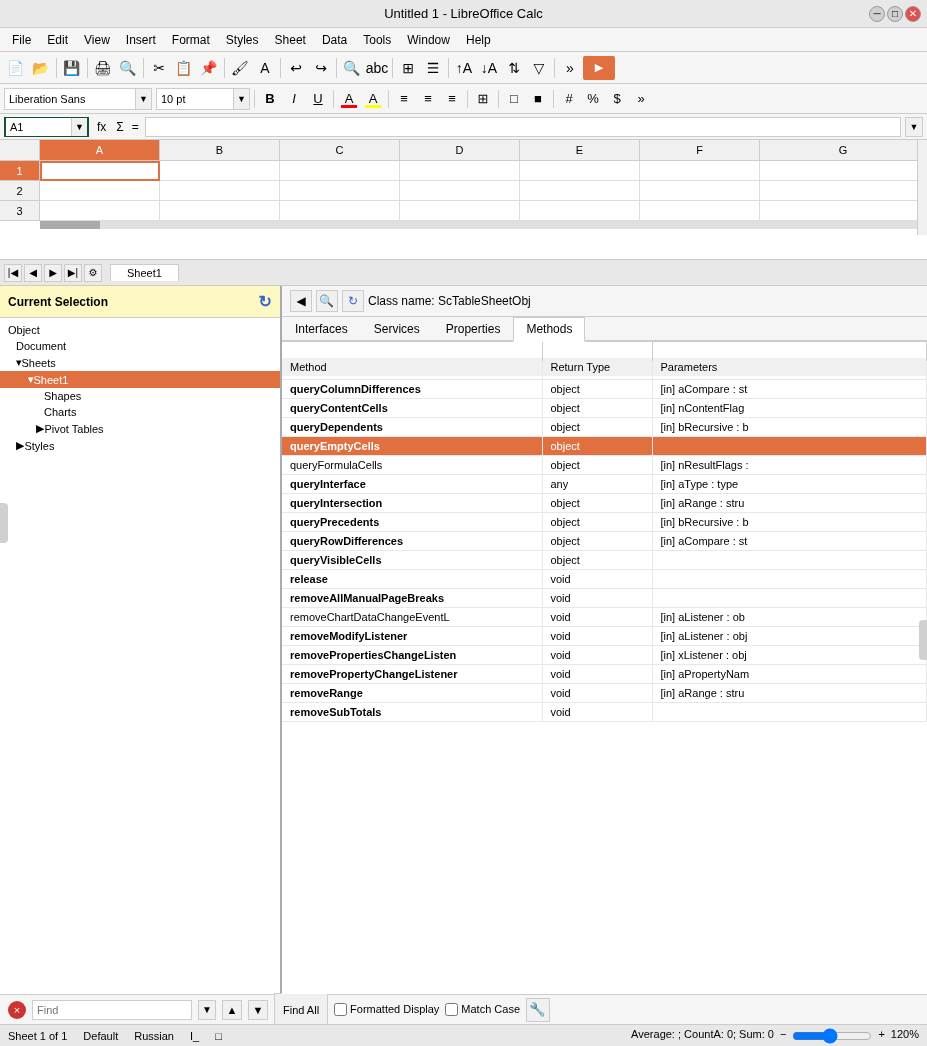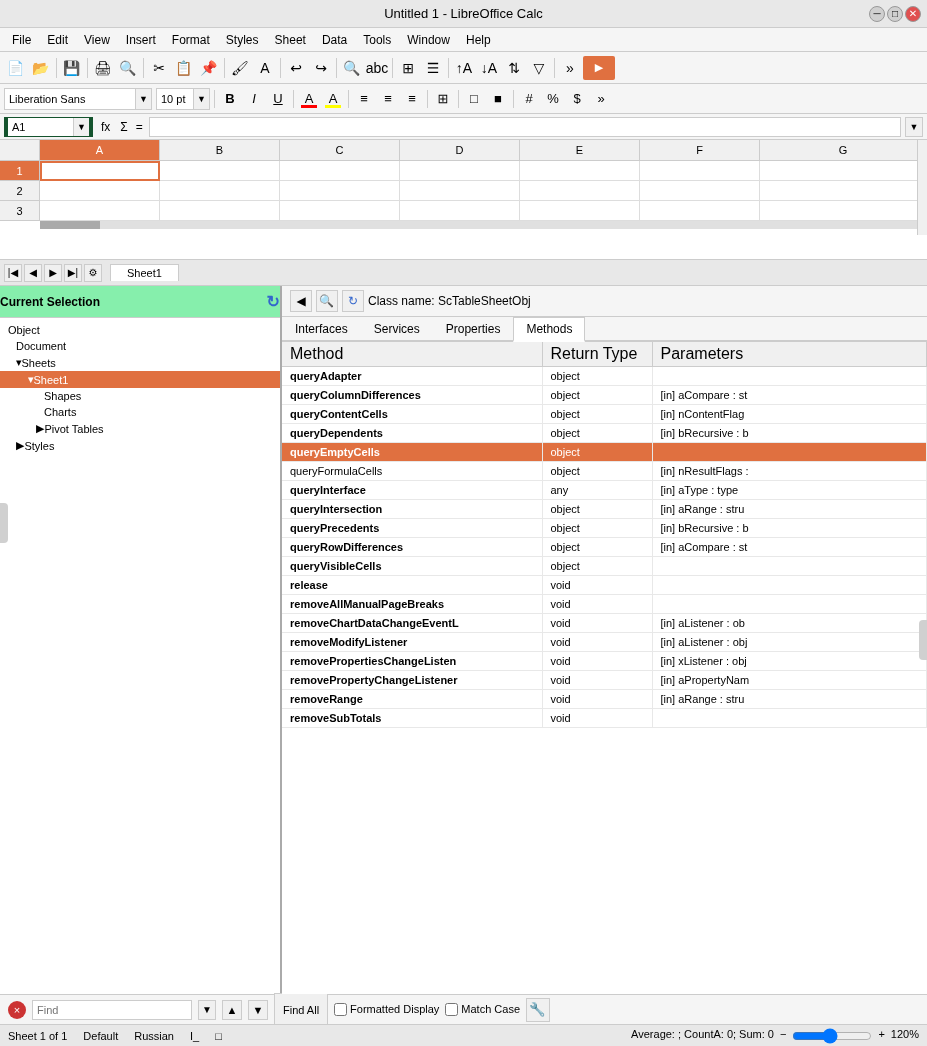--- a/index.html
+++ b/index.html
@@ -48,21 +48,21 @@
     .tab-nav { display: flex; gap: 2px; margin-right: 8px; }
     .tab-nav-btn { width: 18px; height: 18px; border: 1px solid #ccc; background: #f0f0f0; cursor: pointer; display: flex; align-items: center; justify-content: center; font-size: 10px; }
     .sheet-tab { padding: 2px 16px; border: 1px solid #ccc; background: white; cursor: pointer; font-size: 11px; border-bottom: none; }
     .sheet-tab:not(.active) { background: #e8e8e8; }
 
     
     .main-content { display: flex; flex: 1; overflow: hidden; }
 
     
     .left-panel { width: 282px; min-width: 282px; border-right: 2px solid #aaa; background: white; display: flex; flex-direction: column; overflow: hidden; }
-    .panel-header { background: #86efac; padding: 6px 0; font-size: 12px; font-weight: bold; display: flex; align-items: center; justify-content: space-between; border-bottom: 1px solid #ccc; }
+    .panel-header { background: #fef9c3; padding: 6px 8px; font-size: 12px; font-weight: bold; display: flex; align-items: center; justify-content: space-between; border-bottom: 1px solid #ccc; }
     .refresh-btn { color: #3366cc; cursor: pointer; font-size: 16px; }
 
     .tree-container { flex: 1; overflow-y: auto; padding: 4px 0; }
     .tree-item { padding: 2px 8px; cursor: pointer; display: flex; align-items: center; font-size: 11px; }
     .tree-item.selected { background: #e07040; color: white; }
     .tree-item .indent1 { margin-left: 8px; }
     .tree-item .indent2 { margin-left: 20px; }
     .tree-item .indent3 { margin-left: 32px; }
 
     
@@ -72,21 +72,21 @@
     .class-name-label { font-size: 12px; }
 
     
     .tabs-bar { display: flex; border-bottom: 2px solid #ccc; background: #f5f5f5; }
     .tab { padding: 4px 12px; cursor: pointer; font-size: 12px; border: 1px solid transparent; border-bottom: none; }
     .tab.active { background: white; border: 1px solid #ccc; border-bottom: 2px solid white; margin-bottom: -2px; }
 
     
     .methods-table-container { flex: 1; overflow-y: auto; }
     .methods-table { width: 100%; border-collapse: collapse; }
-    .methods-table th { background: #f0f0f0; border-bottom: 1px solid #ccc; border-right: 1px solid #ccc; padding: 3px 8px; text-align: left; font-size: 16px; font-weight: normal; position: sticky; top: 0; }
+    .methods-table th { background: #f0f0f0; border-bottom: 1px solid #ccc; border-right: 1px solid #ccc; padding: 3px 8px; text-align: left; font-size: 11px; font-weight: normal; position: sticky; top: 16px; }
     .methods-table td { border-bottom: 1px solid #e8e8e8; border-right: 1px solid #e8e8e8; padding: 3px 8px; font-size: 11px; }
     .methods-table tr.selected td { background: #e07040; color: white; }
 
     
     .find-bar { display: flex; align-items: center; padding: 4px 8px; gap: 6px; border-top: 1px solid #ccc; background: #f5f5f5; height: 30px; }
     .find-close { width: 18px; height: 18px; border-radius: 50%; background: #cc3333; border: none; cursor: pointer; color: white; display: flex; align-items: center; justify-content: center; font-size: 11px; }
     .find-input { width: 160px; border: 1px solid #ccc; height: 20px; padding: 1px 4px; font-size: 11px; }
     .find-dropdown-btn { width: 18px; height: 20px; border: 1px solid #ccc; background: #f0f0f0; cursor: pointer; display: flex; align-items: center; justify-content: center; font-size: 10px; }
     .find-nav-btn { width: 20px; height: 20px; border: 1px solid #ccc; background: #f0f0f0; cursor: pointer; display: flex; align-items: center; justify-content: center; font-size: 11px; }
     .find-btn { padding: 1px 8px; border: 1px solid #ccc; background: #f0f0f0; cursor: pointer; font-size: 11px; height: 33px; }
@@ -170,21 +170,21 @@
   <div class="tb-sep"></div>
   <button class="tb-btn">»</button>
   <button class="tb-btn" style="background:#e07040;color:white;font-size:11px;width:32px;">▶</button>
 </div>
 
 <div class="format-bar">
   <div style="display:flex;align-items:center;border:1px solid #ccc;background:white;height:22px;">
     <input type="text" class="font-name" style="border: none; outline: none; width: 130px; height: 20px; font-size: 11px; padding: 0px 4px;" value="Liberation Sans">
     <button style="width:16px;height:20px;border:none;border-left:1px solid #ccc;background:#f0f0f0;cursor:pointer;font-size:9px;">▼</button>
   </div>
-  <div style="display:flex;align-items:center;border:1px solid #ccc;background:white;height:22px;margin-left:2px;">
+  <div style="display:flex;align-items:center;border:1px solid #ccc;background:white;height:22px;margin-left:2px;gap:40px;">
     <input type="text" class="font-size" style="border: none; outline: none; width: 36px; height: 20px; font-size: 11px; padding: 0px 4px;" value="10 pt">
     <button style="width:16px;height:20px;border:none;border-left:1px solid #ccc;background:#f0f0f0;cursor:pointer;font-size:9px;">▼</button>
   </div>
   <div class="fmt-sep"></div>
   <button class="fmt-btn" style="font-weight:bold;">B</button>
   <button class="fmt-btn" style="font-style:italic;">I</button>
   <button class="fmt-btn underline-btn">U</button>
   <div class="fmt-sep"></div>
   <button class="fmt-btn" style="position:relative;">A<div class="font-color-indicator"></div></button>
   <button class="fmt-btn" style="position:relative;">A<div class="highlight-indicator"></div></button>
@@ -198,21 +198,21 @@
   <button class="fmt-btn">□</button>
   <button class="fmt-btn">■</button>
   <div class="fmt-sep"></div>
   <button class="fmt-btn">#</button>
   <button class="fmt-btn">%</button>
   <button class="fmt-btn">$</button>
   <button class="fmt-btn">»</button>
 </div>
 
 <div class="formula-bar">
-  <div style="display:flex;align-items:center;border:4px solid #14532d;background:white;height:20px;">
+  <div style="display:flex;align-items:center;border:2px solid #14532d;background:white;height:20px;">
     <input type="text" style="width: 65px; border: none; outline: none; height: 18px; font-size: 11px; padding: 0px 4px;" value="A1">
     <button style="width:16px;height:18px;border:none;border-left:1px solid #ccc;background:#f0f0f0;cursor:pointer;font-size:9px;">▼</button>
   </div>
   <span style="font-size:12px;padding:0 4px;">fx</span>
   <span style="font-size:12px;padding:0 2px;">Σ</span>
   <span style="font-size:12px;padding:0 2px;">=</span>
   <input type="text" style="flex: 1 1 0%; border: 1px solid rgb(204, 204, 204); height: 20px; padding: 1px 4px; font-size: 11px; outline: none;">
   <button style="width:18px;height:20px;border:1px solid #ccc;background:#f0f0f0;cursor:pointer;font-size:9px;">▼</button>
 </div>
 
@@ -414,21 +414,21 @@
               <td style="font-weight: bold;">release</td>
               <td>void</td>
               <td></td>
             </tr>
             <tr>
               <td style="font-weight: bold;">removeAllManualPageBreaks</td>
               <td>void</td>
               <td></td>
             </tr>
             <tr>
-              <td style="font-weight: bold;">removeChartDataChangeEventL</td>
+              <td style="font-weight: normal;">removeChartDataChangeEventL</td>
               <td>void</td>
               <td>[in] aListener : ob</td>
             </tr>
             <tr>
               <td style="font-weight: bold;">removeModifyListener</td>
               <td>void</td>
               <td>[in] aListener : obj</td>
             </tr>
             <tr>
               <td style="font-weight: bold;">removePropertiesChangeListen</td>

